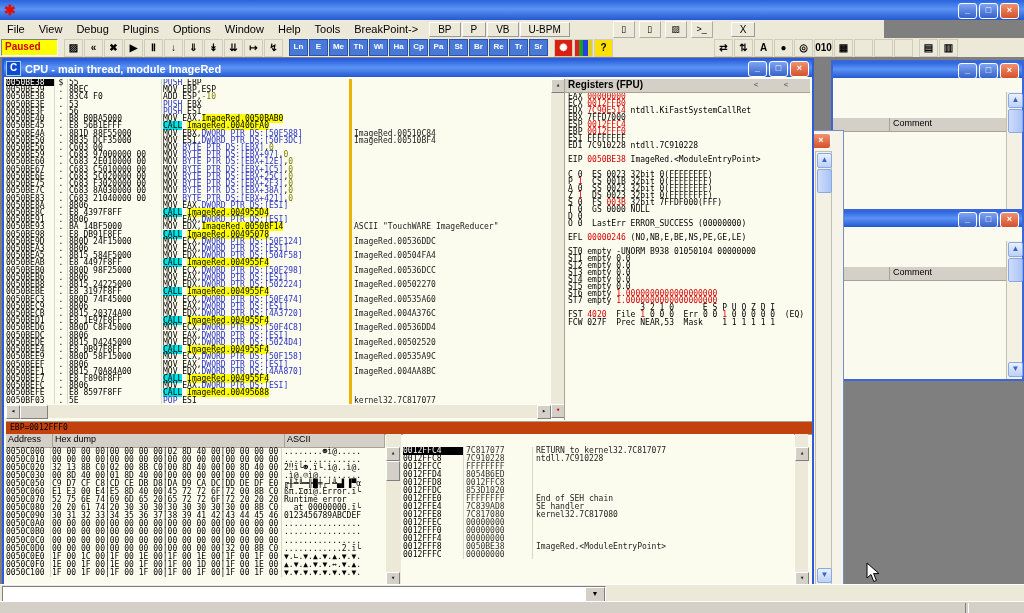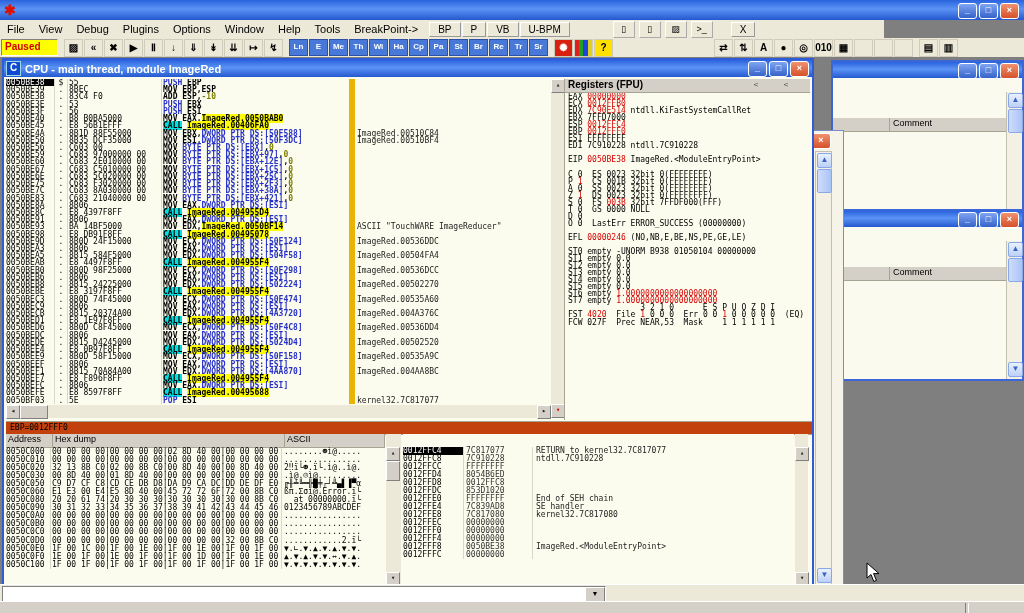--- a/index.html
+++ b/index.html
@@ -54,21 +54,21 @@
   .cpuicon{width:13px;height:13px;background:#1048d0;border:1px solid #9ad8e8;color:#fff;
     font-size:10px;line-height:12px;text-align:center;margin:0 4px 0 2px;font-weight:bold;}
   .cpubody{position:absolute;left:0;top:17px;right:0;bottom:0;background:#fcfcee;
     font-family:"DejaVu Sans Mono",monospace;font-size:8px;color:#000;}
   
   .disasm{position:absolute;left:2px;top:2px;width:545px;height:325px;overflow:hidden;background:#fcfcee;}
   .drow{display:flex;height:7.22px;line-height:7.4px;white-space:pre;}
   .c-addr{width:48px;border-right:1px solid #d8d8c8;}
   .c-mark{width:12px;text-align:center;border-right:1px solid #d8d8c8;}
   .c-hex{width:92px;padding-left:1px;border-right:1px solid #d8d8c8;}
-  .c-insn{width:186px;padding-left:1px;border-right:6px solid #eab308;font-weight:bold;}
+  .c-insn{width:186px;padding-left:1px;border-right:3px solid #eab308;}
   .c-cmt{flex:1;padding-left:2px;color:#222;}
   .drow.selected .c-addr{background:#000;color:#fff;}
   .t-b{color:#2832c8;} .t-o{color:#7c7c00;} .t-y{background:#ffff00;} .t-c{background:#00e0e0;} .t-r{color:#d40000;}
   .sbbtn{width:12px;height:12px;background:#d4d0c8;border:1px solid #808080;border-top-color:#fff;border-left-color:#fff;
     font-size:7px;line-height:11px;text-align:center;color:#222;}
   .hscroll{position:absolute;left:2px;top:328px;width:545px;height:13px;display:flex;background:#ece9d8;}
   .hthumb{width:26px;height:12px;background:#d4d0c8;border:1px solid #808080;border-top-color:#fff;border-left-color:#fff;}
   .vscroll-dis{position:absolute;left:547px;top:2px;width:13px;height:339px;background:#ece9d8;}
   .vscroll-dis .dn{position:absolute;bottom:0;}
   
@@ -546,20 +546,23 @@
 
 
               <div class="durow">
                 <span class="c-da">0050C050</span><span class="c-dh">C9 D7 CF C8|CD CE DB D8|DA D9 CA DC|DD DE DF E0</span><span class="c-ds">╔╫╧╚═╬█╪┌┘╩▄▌▐▀α</span>
               </div>
 
               <div class="durow">
                 <span class="c-da">0050C060</span><span class="c-dh">E1 E3 00 E4|E5 8D 40 00|45 72 72 6F|72 00 8B C0</span><span class="c-ds">ßπ.Σσì@.Error.ï└</span>
               </div>
 
+              <div class="durow">
+                <span class="c-da">0050C070</span><span class="c-dh">52 75 6E 74|69 6D 65 20|65 72 72 6F|72 20 20 20</span><span class="c-ds">Runtime error   </span>
+              </div>
 
               <div class="durow">
                 <span class="c-da">0050C080</span><span class="c-dh">20 20 61 74|20 30 30 30|30 30 30 30|30 00 8B C0</span><span class="c-ds">  at 00000000.ï└</span>
               </div>
 
               <div class="durow">
                 <span class="c-da">0050C090</span><span class="c-dh">30 31 32 33|34 35 36 37|38 39 41 42|43 44 45 46</span><span class="c-ds">0123456789ABCDEF</span>
               </div>
 
               <div class="durow">

